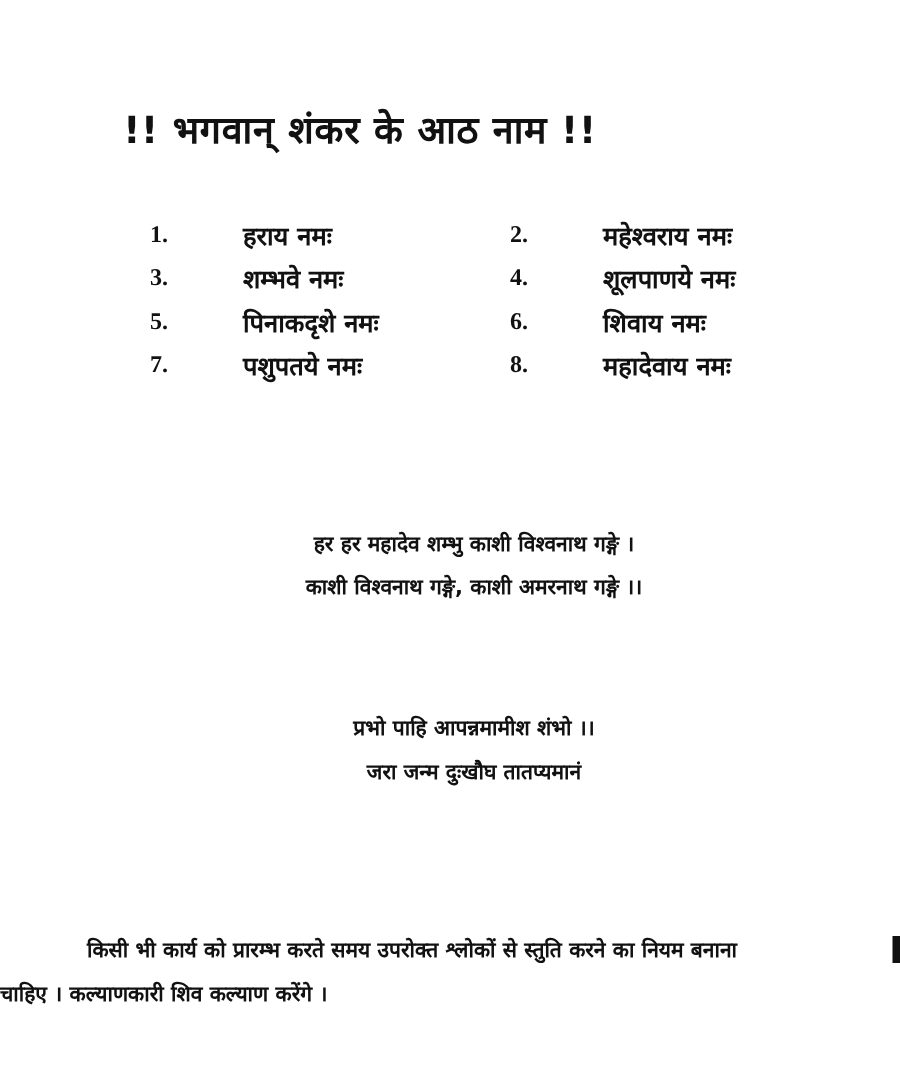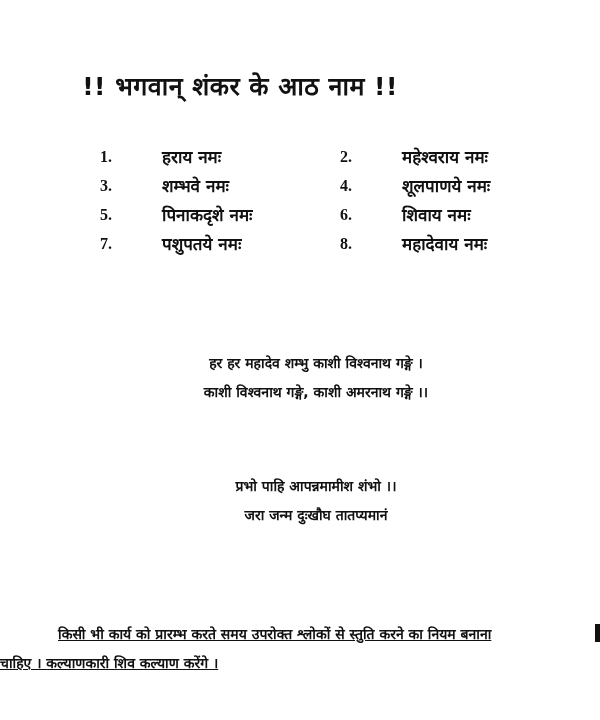--- a/index.html
+++ b/index.html
@@ -21,21 +21,21 @@
     .name-text { font-family: "DejaVu Sans", sans-serif; font-size: 17px; }
     .verse {
       position: absolute; left: 0; width: 600px; text-align: center;
       font-size: 14px; font-weight: bold; line-height: 29px; padding-left: 16px;
     }
     .verse1 { top: 349px; }
     .verse2 { top: 472px; }
     .verse div { white-space: nowrap; }
     .note {
       position: absolute; top: 620px; left: 0; width: 600px;
-      font-size: 14px; font-weight: bold; line-height: 29px; text-decoration: underline;
+      font-size: 14px; font-weight: bold; line-height: 29px;
     }
     .note .l1 { padding-left: 58px; white-space: nowrap; overflow: hidden; }
     .note .l2 { padding-left: 58px; white-space: nowrap; margin-left: -2px; }
     .edge-mark { position: absolute; right: 0; top: 624px; width: 5px; height: 18px; background: #111; }
   </style>
 </head>
 <body>
 
 <div class="page">
   <div class="title">!! भगवान् शंकर के आठ नाम !!</div>

